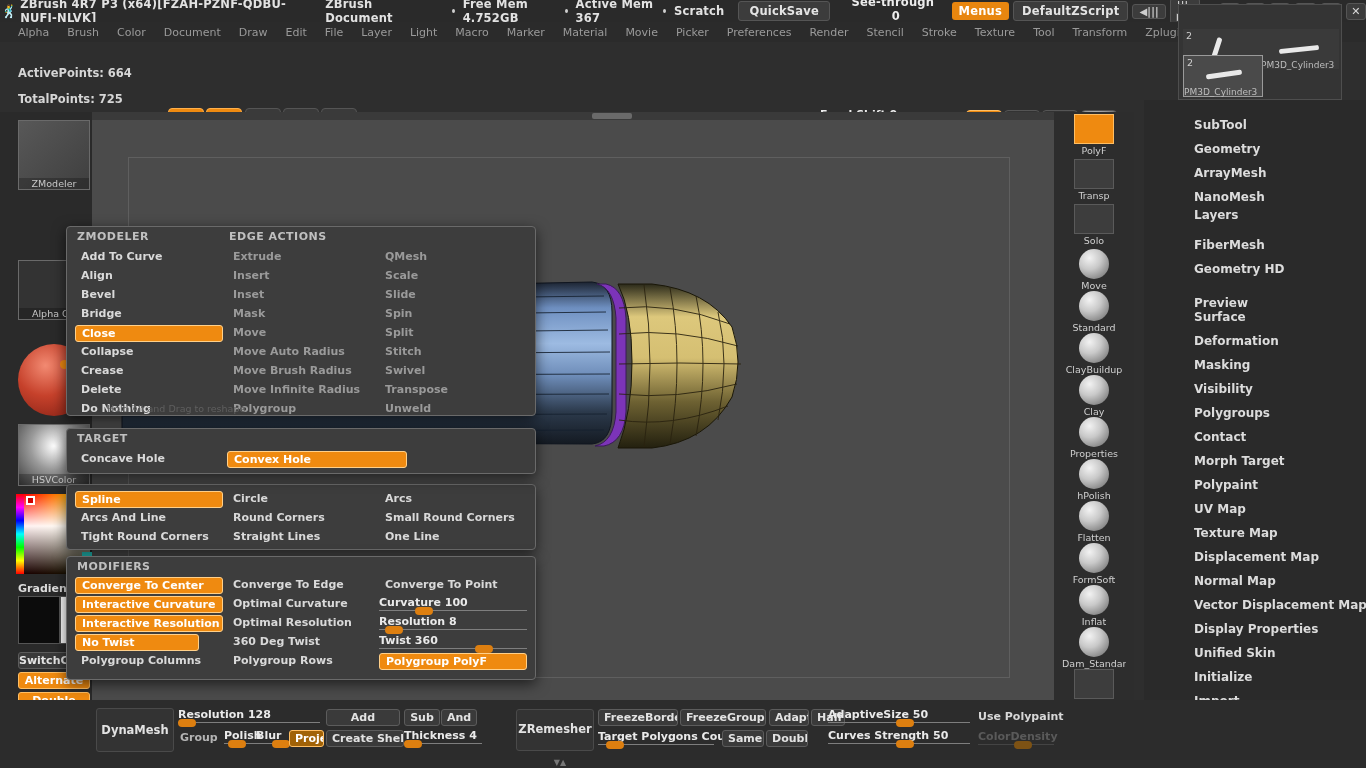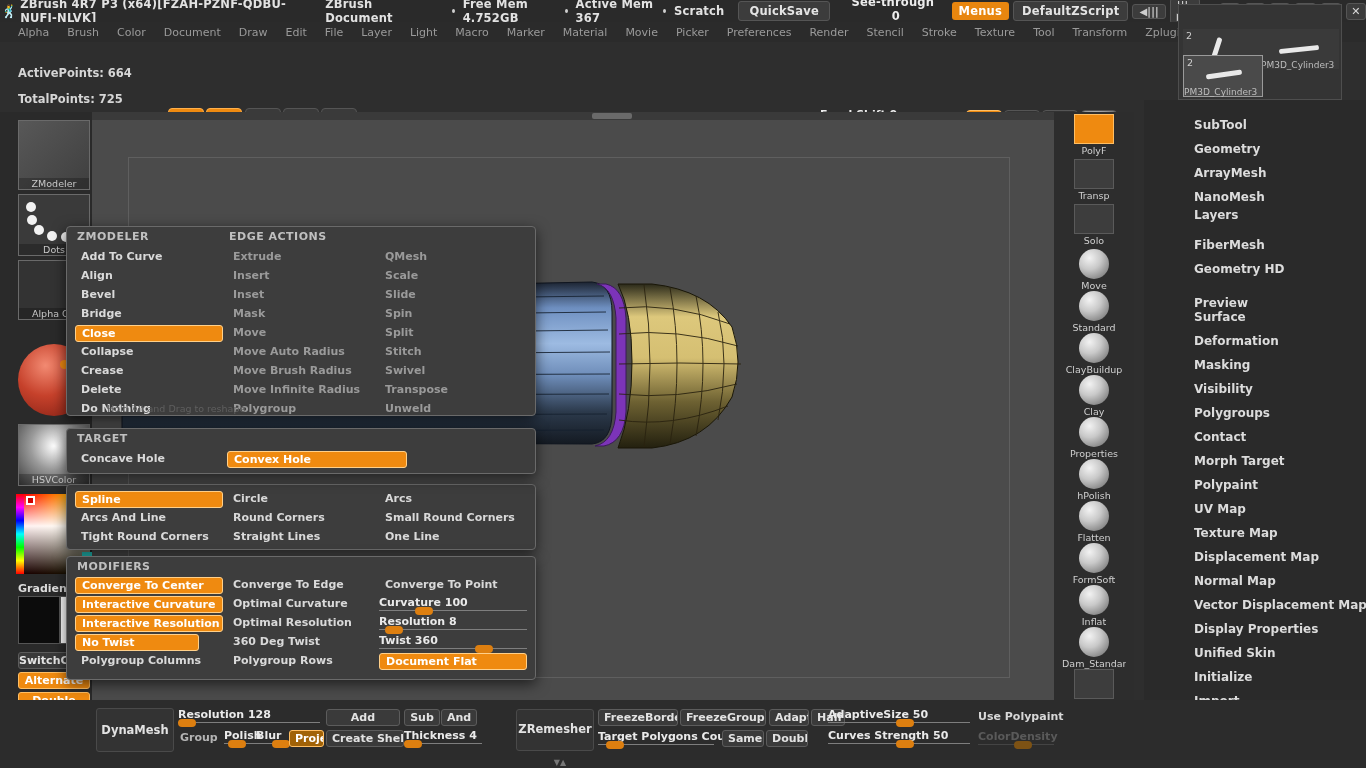--- a/index.html
+++ b/index.html
@@ -307,31 +307,20 @@
       <span class="cap">Persp</span>
     </div>
     <div class="vicon" style="left:1081px; top:68px; background:radial-gradient(circle at 40% 35%, #e7e7e7, #8e8e8e 55%, #4a4a4a 100%);">
       <span class="cap" style="color:#f0f0f0">BPR</span>
     </div>
   </div>
 
   <div class="leftcol">
     <div class="lslot" style="top:8px; height:70px; background:linear-gradient(135deg,#585858,#3f3f3f);">
       <div class="cap">ZModeler</div>
-    </div>
-    <div class="lslot" style="top:82px; height:62px;">
-      <svg width="72" height="48" style="position:absolute;left:0;top:2px">
-        <circle cx="12" cy="10" r="5" fill="#f2f2f2"></circle>
-          <circle cx="13" cy="23" r="5" fill="#f2f2f2"></circle>
-        <circle cx="20" cy="33" r="5" fill="#f2f2f2"></circle>
-          <circle cx="33" cy="39" r="5" fill="#f2f2f2"></circle>
-        <circle cx="47" cy="40" r="5" fill="#f2f2f2"></circle>
-          <circle cx="58" cy="37" r="5" fill="#cfcfcf"></circle>
-      </svg>
-      <div class="cap">Dots</div>
     </div>
     <div class="lslot" style="top:148px; height:60px; background:#333;">
       <div class="cap">Alpha Off</div>
     </div>
     <div class="lslot" style="top:232px; height:74px; border:none; background:transparent;">
       <div style="width:72px;height:72px;border-radius:50%;background:radial-gradient(circle at 38% 30%, #f28a72 0%, #c6412b 45%, #7c1c12 100%);"></div>
       <div style="position:absolute;left:42px;top:16px;width:9px;height:9px;border-radius:50%;background:#ef8a10;"></div>
     </div>
     <div class="lslot" style="top:312px; height:62px; background:radial-gradient(circle at 50% 35%, #ffffff 0%, #9a9a9a 45%, #3b3b3b 100%);">
       <div class="cap">HSVColor</div>
@@ -489,21 +478,21 @@
           <div class="track">
             <div class="knob" style="left: 6px;"></div>
           </div>
         </div>
         <div class="bslider" style="position: absolute; left: 312px; top: 77px; width: 148px;">
           <div class="lbl">Twist 360</div>
           <div class="track">
             <div class="knob" style="left: 96px;"></div>
           </div>
         </div>
-        <div class="zm-item sel" style="left: 312px; top: 96px; width: 148px;">Document Flat</div>
+        <div class="zm-item sel" style="left: 312px; top: 96px; width: 148px;">Polygroup PolyF</div>
       </div>
   </div>
 
   <div class="brushcol" id="brushcol">
       <div class="bslot" style="top: 2px;">
         <div class="bsq on"></div>
         <div class="bcap">PolyF</div>
       </div>
       <div class="bslot" style="top: 47px;">
         <div class="bsq"></div>

